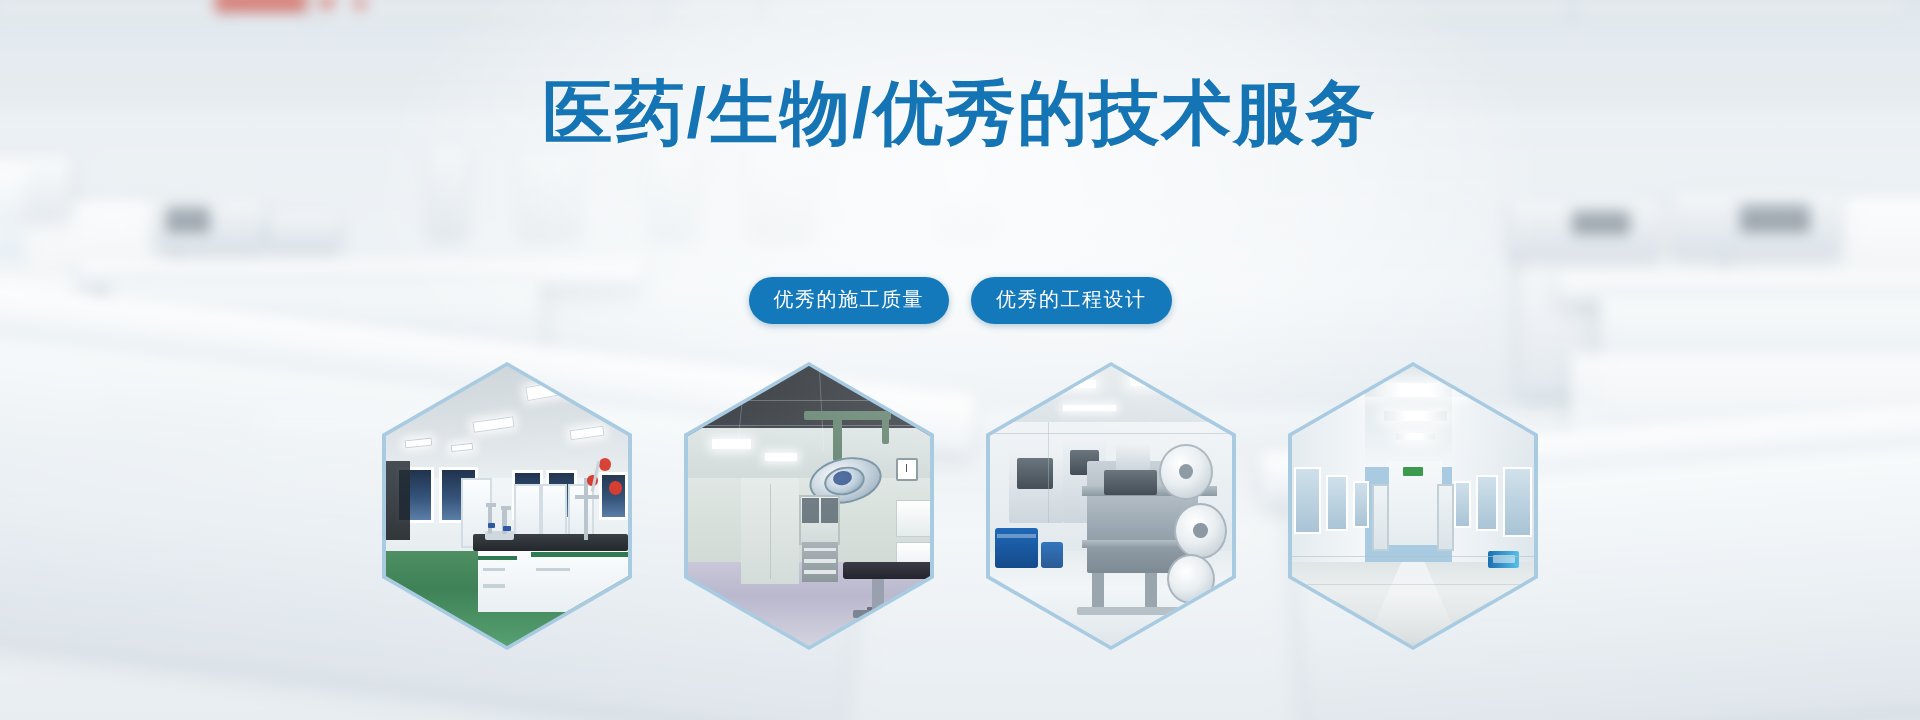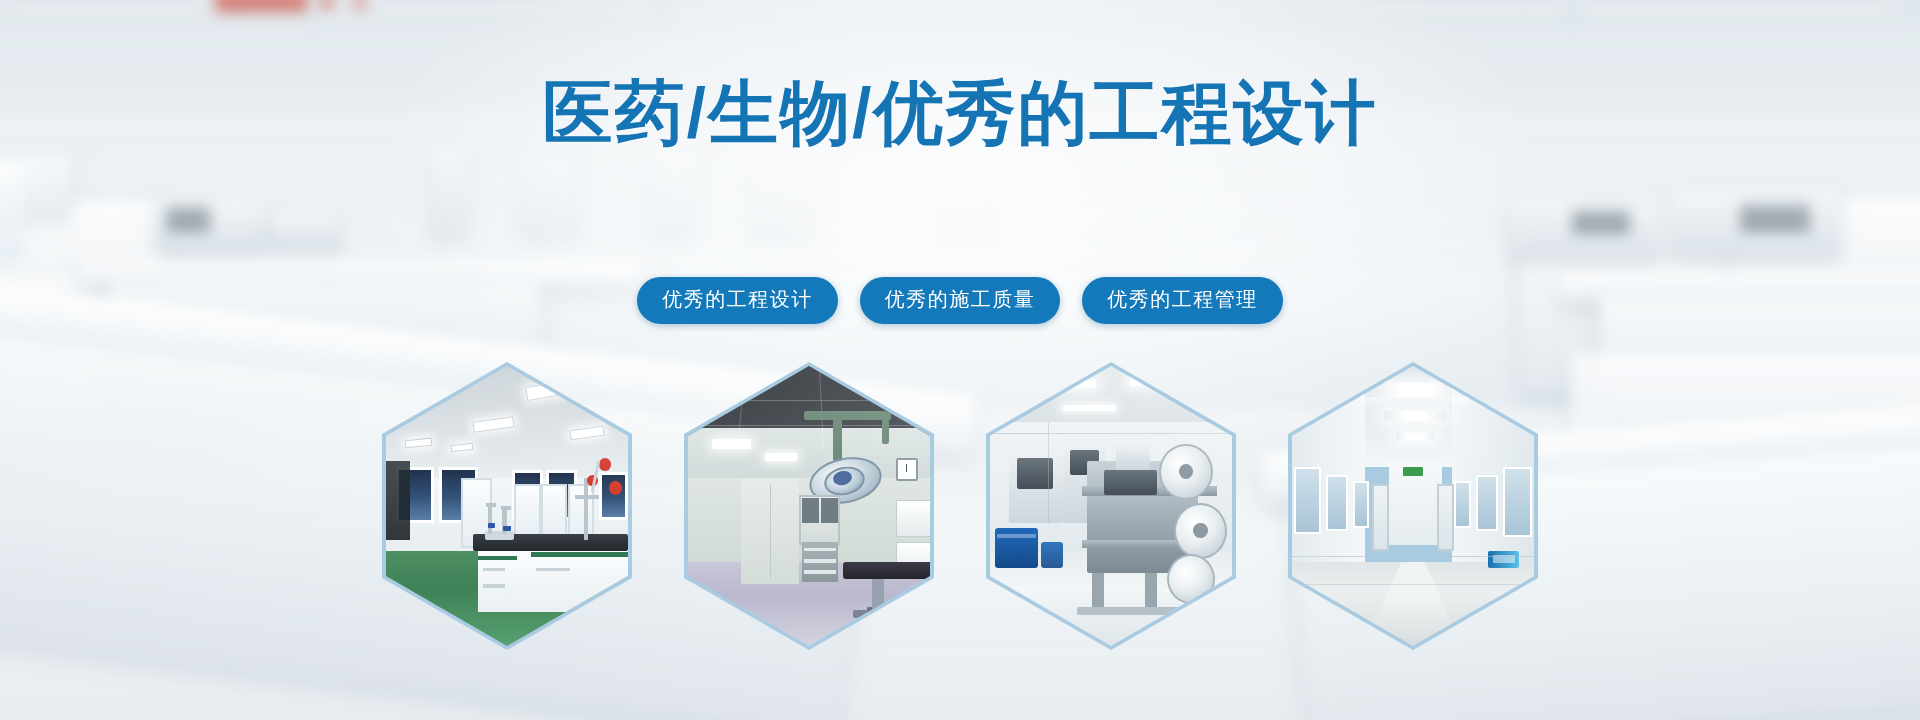--- a/index.html
+++ b/index.html
@@ -312,27 +312,26 @@
       <div class="bench" style="left:-200px; top:350px; width:1100px; height:300px; transform: rotate(6.5deg); transform-origin: left center; opacity:.95;"></div>
 
       <div class="bench-top" style="right:-200px; top:430px; width:900px; height:50px; transform: rotate(-4deg); transform-origin: right center;"></div>
       <div class="bench" style="right:-200px; top:470px; width:860px; height:260px; transform: rotate(-4deg); transform-origin: right center;"></div>
     </div>
     <div class="bg-haze"></div>
   </div>
 
   <div class="content">
 
-    <div class="title">医药/生物/优秀的工程设计</div>
+    <div class="title">医药/生物/优秀的技术服务</div>
 
 
     <div class="pills">
+      <div class="pill">优秀的施工质量</div>
       <div class="pill">优秀的工程设计</div>
-      <div class="pill">优秀的施工质量</div>
-      <div class="pill">优秀的工程管理</div>
     </div>
 
     <div class="hexes">
 
       <div class="hex-wrap">
         <div class="hex-border"></div>
         <div class="hex-inner">
           <div class="sc">
             <div class="r s1-ceil"></div>
             <div class="r s1-back"></div>

